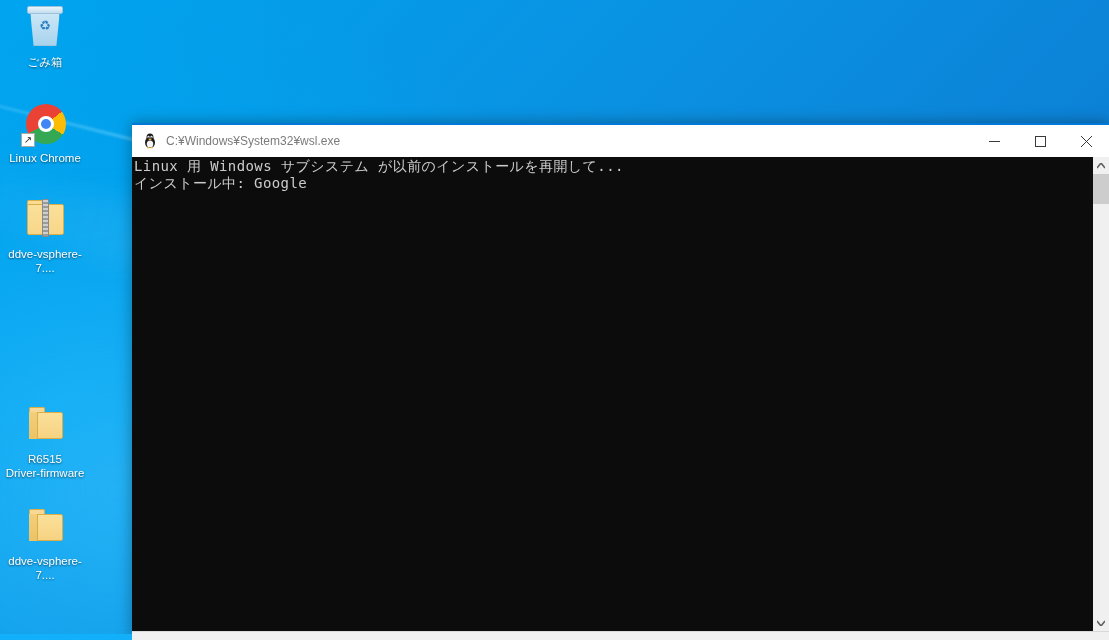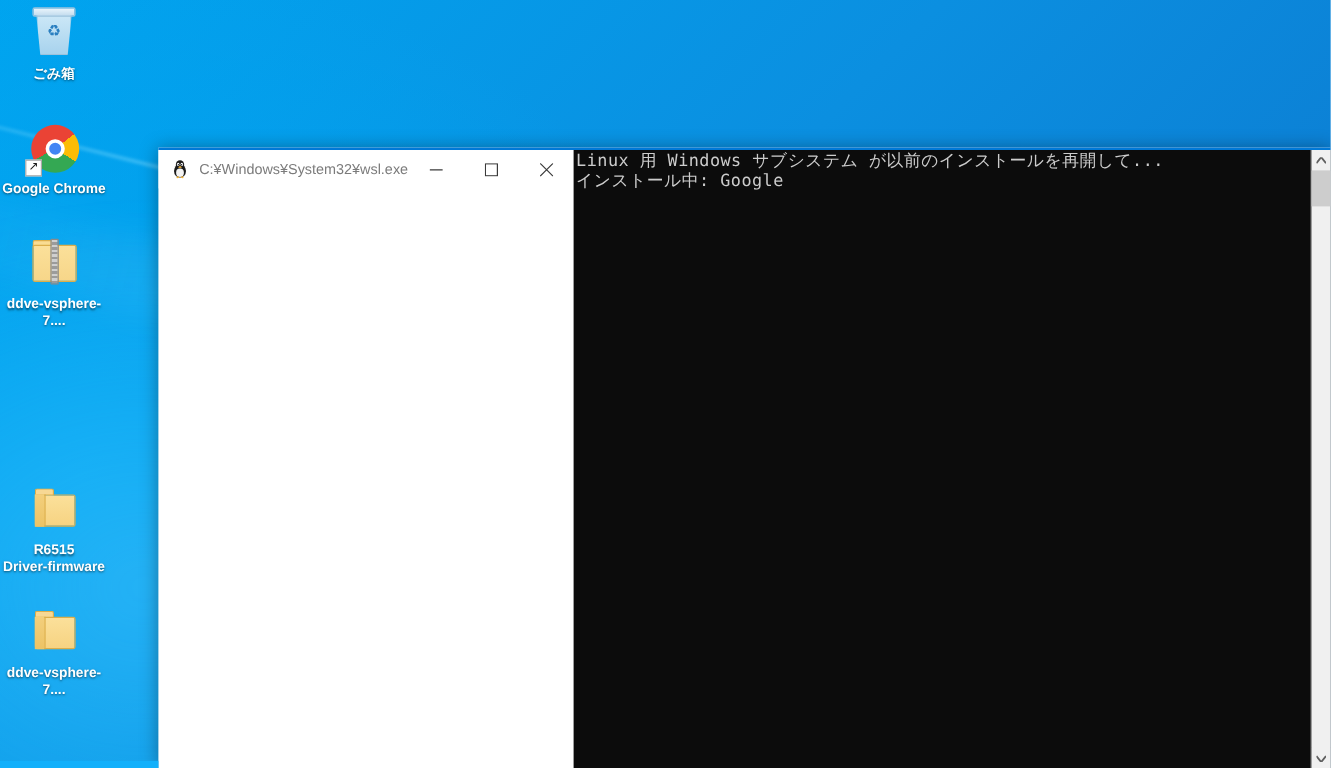--- a/index.html
+++ b/index.html
@@ -65,21 +65,21 @@
     text-shadow: 0 1px 2px rgba(0,0,0,0.55);
     user-select: none;
   }
   .dicon .glyph {
     display: block;
     height: 46px;
     margin: 0 auto 4px auto;
     position: relative;
     width: 48px;
   }
-  .dicon .cap { display: block; word-break: break-all; font-weight: bold; }
+  .dicon .cap { display: block; word-break: break-all; }
 
   
   .bin-body {
     position:absolute; left:9px; top:4px; width:30px; height:36px;
     background: linear-gradient(180deg, rgba(216,236,248,0.95) 0%, rgba(182,215,237,0.92) 100%);
     border:1px solid #9dc2dc;
     clip-path: polygon(0% 0%, 100% 0%, 88% 100%, 12% 100%);
   }
   .bin-lid {
     position:absolute; left:6px; top:0px; width:36px; height:8px;
@@ -170,20 +170,21 @@
   #console-window {
     position: absolute;
     left: 132px;
     top: 123px;
     width: 977px;
     height: 517px;
     background: #ffffff;
     border-top: 2px solid #0078d7;
     box-shadow: 0 0 14px rgba(0,0,0,0.35);
     display: flex;
+    flex-direction: column;
     overflow: hidden;
   }
 
   #titlebar {
     height: 32px;
     background: #ffffff;
     display: flex;
     align-items: center;
     flex: none;
   }
@@ -280,21 +281,21 @@
     </span>
     <span class="cap">ごみ箱</span>
   </div>
 
   <div class="dicon" style="left:0px; top:102px;">
     <span class="glyph">
       <span class="chrome-o"></span>
       <span class="chrome-i"></span>
       <span class="shortcut-arrow">↗</span>
     </span>
-    <span class="cap">Google Chrome</span>
+    <span class="cap">Linux Chrome</span>
   </div>
 
   <div class="dicon" style="left:0px; top:198px;">
     <span class="glyph">
       <span class="zipf-tab"></span>
       <span class="zipf"></span>
       <span class="zip-strip"></span>
     </span>
     <span class="cap">ddve-vsphere-7....</span>
   </div>

